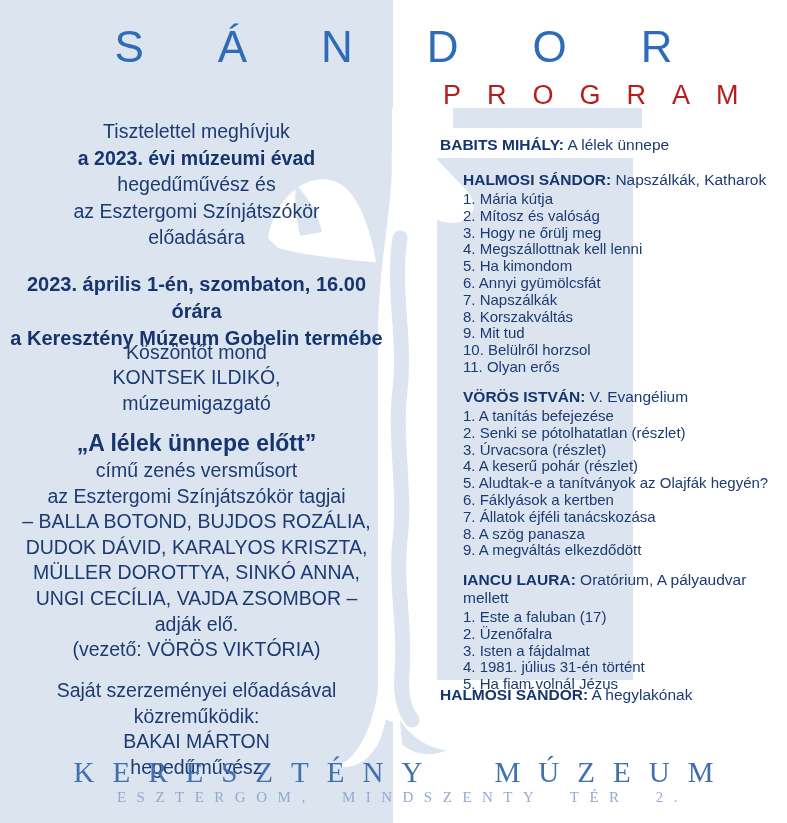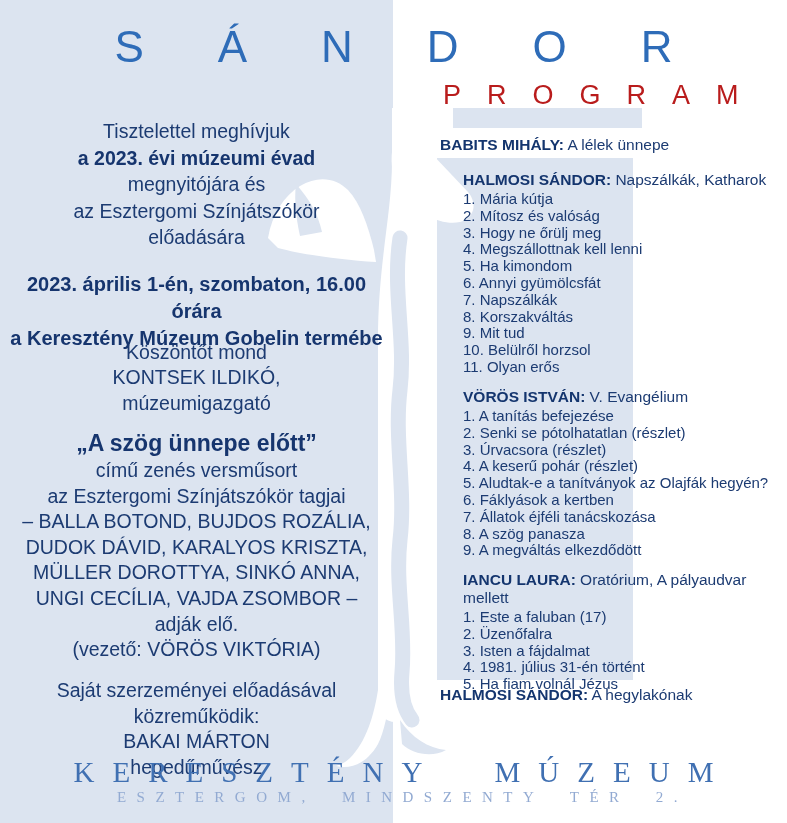--- a/index.html
+++ b/index.html
@@ -65,31 +65,31 @@
     <path d="M400,720 C412,738 428,748 446,750 C432,758 412,754 402,744 Z" fill="#dce4f0"></path>
   </svg>
 
   <div class="meghivo">SÁNDOR</div>
   <div class="program-title">PROGRAM</div>
 
   <div class="left-col">
     <div class="g g1">
       <div class="ln">Tisztelettel meghívjuk</div>
       <div class="ln b">a 2023. évi múzeumi évad</div>
-      <div class="ln">megnyitójára és</div>
+      <div class="ln">hegedűművész és</div>
       <div class="ln">az Esztergomi Színjátszókör</div>
       <div class="ln">előadására</div>
     </div>
     <div class="g g2 b pre">2023. április 1-én, szombaton, 16.00 órára
 a Keresztény Múzeum Gobelin termébe</div>
     <div class="g g3 pre">Köszöntőt mond
 KONTSEK ILDIKÓ,
 múzeumigazgató</div>
     <div class="g g4">
-      <div class="perf-title b">„A szög ünnepe előtt”</div>
+      <div class="perf-title b">„A lélek ünnepe előtt”</div>
       <div class="pre">című zenés versműsort
 az Esztergomi Színjátszókör tagjai
 – BALLA BOTOND, BUJDOS ROZÁLIA,
 DUDOK DÁVID,  KARALYOS KRISZTA,
 MÜLLER DOROTTYA,  SINKÓ ANNA,
 UNGI CECÍLIA, VAJDA ZSOMBOR –
 adják elő.
 (vezető: VÖRÖS VIKTÓRIA)</div>
     </div>
     <div class="g g5 pre">Saját szerzeményei előadásával

